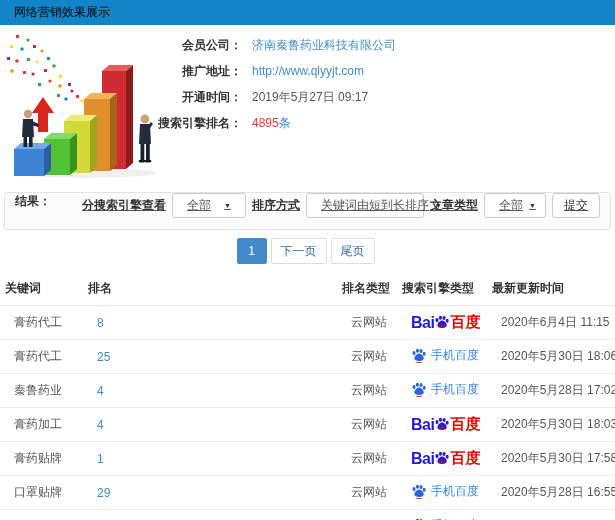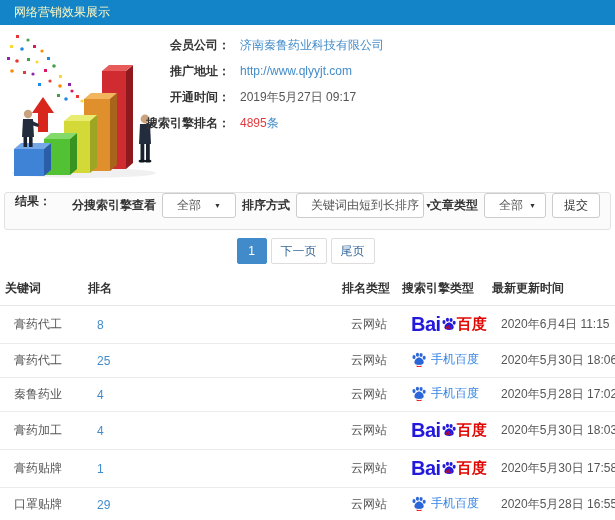--- a/index.html
+++ b/index.html
@@ -4,49 +4,49 @@
 <style>
   * { box-sizing: border-box; margin: 0; padding: 0; }
   html, body { width: 615px; height: 520px; overflow: hidden; }
   body {
     font-family: "Liberation Sans", "DejaVu Sans", sans-serif;
     font-size: 12px; color: #555; background: #fff;
   }
   
   .titlebar {
     height: 25px; line-height: 25px; background: #1484c8;
-    color: #fef9c3; padding-left: 14px; font-size: 12px;
+    color: #000000; padding-left: 14px; font-size: 12px;
   }
   
   .info-section { position: relative; height: 167px; background: #fff; }
   .illustration { position: absolute; left: 2px; top: 6px; width: 175px; height: 150px; }
-  .info-fields { position: absolute; left: 138px; top: 12px; right: 6px; }
+  .info-fields { position: absolute; left: 150px; top: 12px; right: 6px; }
   .info-row { display: flex; align-items: center; height: 16px; margin-bottom: 10px; }
   .info-label { width: 92px; text-align: right; font-weight: bold; color: #333; flex: none; }
   .info-value { margin-left: 10px; color: #555; }
   .info-value.link { color: #428bca; }
   .count-num { color: #e4393c; }
   .count-suffix { color: #428bca; }
   
   .toolbar {
     height: 38px; margin: 0 4px; background: #fbfbfb;
     border: 1px solid #e2e2e2; border-radius: 3px;
     display: flex; align-items: flex-start; padding: 0 10px;
   }
   .toolbar-result-label { font-weight: bold; color: #333; }
-  .toolbar-controls { margin-left: auto; display: flex; align-items: center; gap: 6px; }
+  .toolbar-controls { margin-left: auto; display: flex; align-items: center; gap: 6px; text-decoration: underline; }
   .filter-label { font-weight: bold; color: #333; white-space: nowrap; }
   .select-box {
     background: #fff; border: 1px solid #ccc; border-radius: 3px;
     height: 25px; display: flex; align-items: center; justify-content: space-between;
     padding: 0 14px; color: #555; cursor: pointer; white-space: nowrap;
   }
   .select-box .caret { font-size: 7px; color: #333; margin-left: 6px; }
   .sel-engine { width: 74px; }
-  .sel-sort   { width: 128px; }
+  .sel-sort   { width: 118px; }
   .sel-type   { width: 62px; }
   .submit-btn {
     background: #fff; border: 1px solid #ccc; border-radius: 3px;
     height: 25px; padding: 0 11px; color: #333; font-size: 12px; cursor: pointer;
     font-family: inherit;
   }
   
   .pagination { height: 42px; display: flex; align-items: center; justify-content: center; background: #fff; }
   .page-btn {
     min-width: 30px; height: 26px; line-height: 24px; text-align: center;
@@ -63,21 +63,21 @@
     text-align: left; font-weight: bold; color: #333; font-size: 12px;
     padding: 8px 5px; border-bottom: 1px solid #e6e6e6; background: #fff;
   }
   .rank-table td {
     padding: 7px 14px; border-bottom: 1px solid #ececec; color: #555;
     height: 13px; vertical-align: middle; white-space: nowrap; overflow: hidden;
   }
   .rank-link { color: #428bca; cursor: pointer; }
   
   .bd-logo, .bdm-logo { display: inline-flex; align-items: center; }
-  .bd-bai { color: #2319dc; font-weight: bold; font-size: 20px; letter-spacing: -0.5px; }
+  .bd-bai { color: #2319dc; font-weight: bold; font-size: 16px; letter-spacing: -0.5px; }
   .bd-du  { color: #e10601; font-weight: bold; font-size: 15px; }
   .bdm-label { color: #3585e3; margin-left: 4px; }
 </style>
 </head>
 <body>
 
 <div class="titlebar">
   <span>网络营销效果展示</span>
 </div>
 

